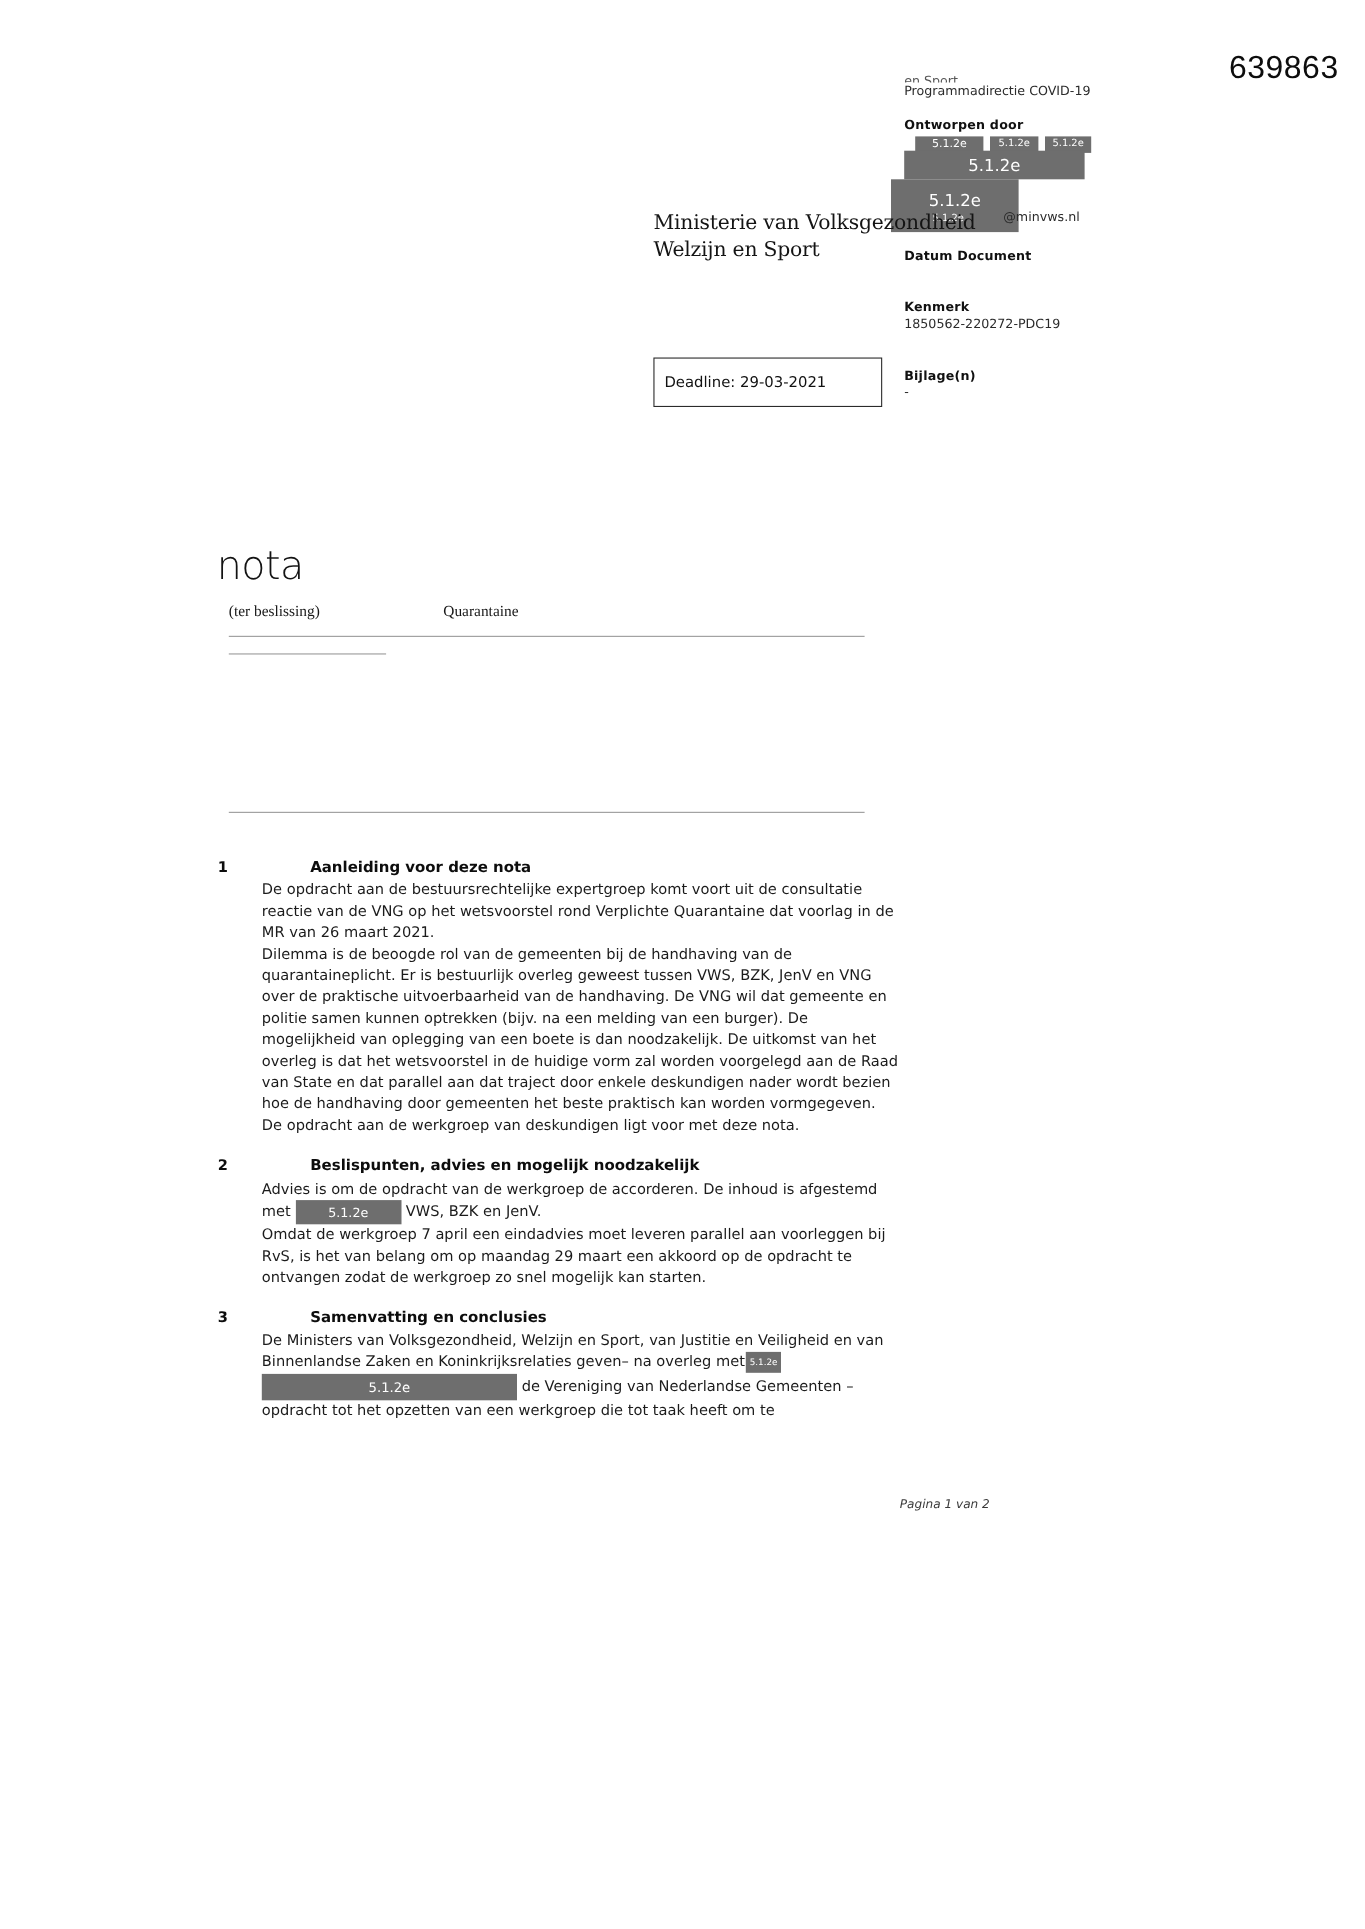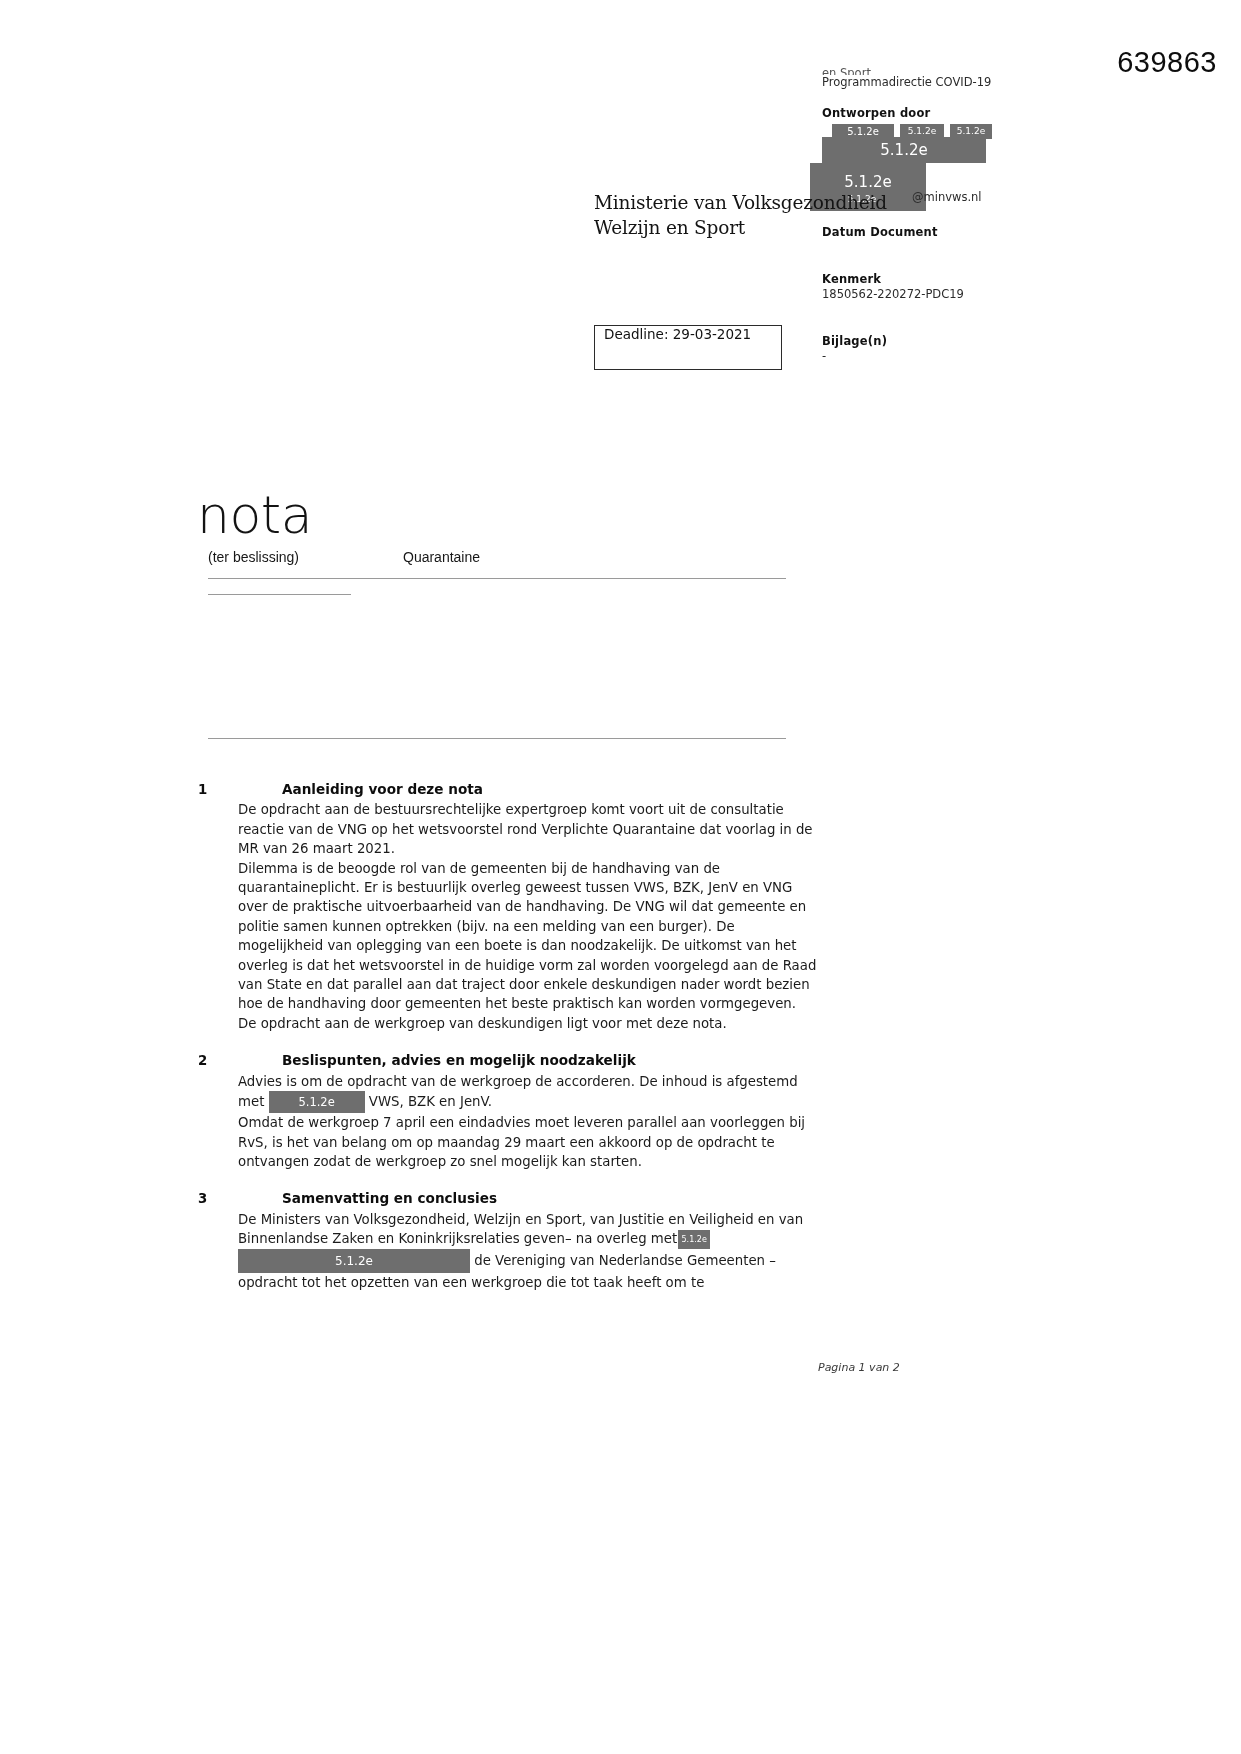--- a/index.html
+++ b/index.html
@@ -83,50 +83,51 @@
     color: #141414;
     letter-spacing: -0.2px;
     white-space: nowrap;
   }
 
   
   .deadline-box {
     position: absolute;
     left: 594px;
     top: 325px;
-    width: 188px;
+    width: 208px;
     height: 45px;
     border: 1.3px solid #2b2b2b;
     display: flex;
+    align-items: center;
     padding-left: 9px;
     box-sizing: border-box;
     font-family: "DejaVu Sans", sans-serif;
     font-size: 13.5px;
     color: #111;
   }
 
   
   .nota-title {
     position: absolute;
     left: 197px;
     top: 487px;
     font-family: "DejaVu Sans", sans-serif;
     font-weight: 300;
-    font-size: 52px;
+    font-size: 36px;
     line-height: 56px;
     color: #131313;
     letter-spacing: -0.5px;
   }
   .subtitle-row {
     position: absolute;
     left: 208px;
     top: 549px;
     width: 578px;
     display: flex;
-    font-family: Liberation Sans, sans-serif;
+    font-family: Liberation Serif, serif;
     font-size: 14px;
     color: #171717;
   }
   .subtitle-kind { width: 195px; }
   .rule {
     position: absolute;
     background: #9a9a9a;
     height: 1px;
   }
   .rule-sub-full { left: 208px; top: 578px; width: 578px; }

